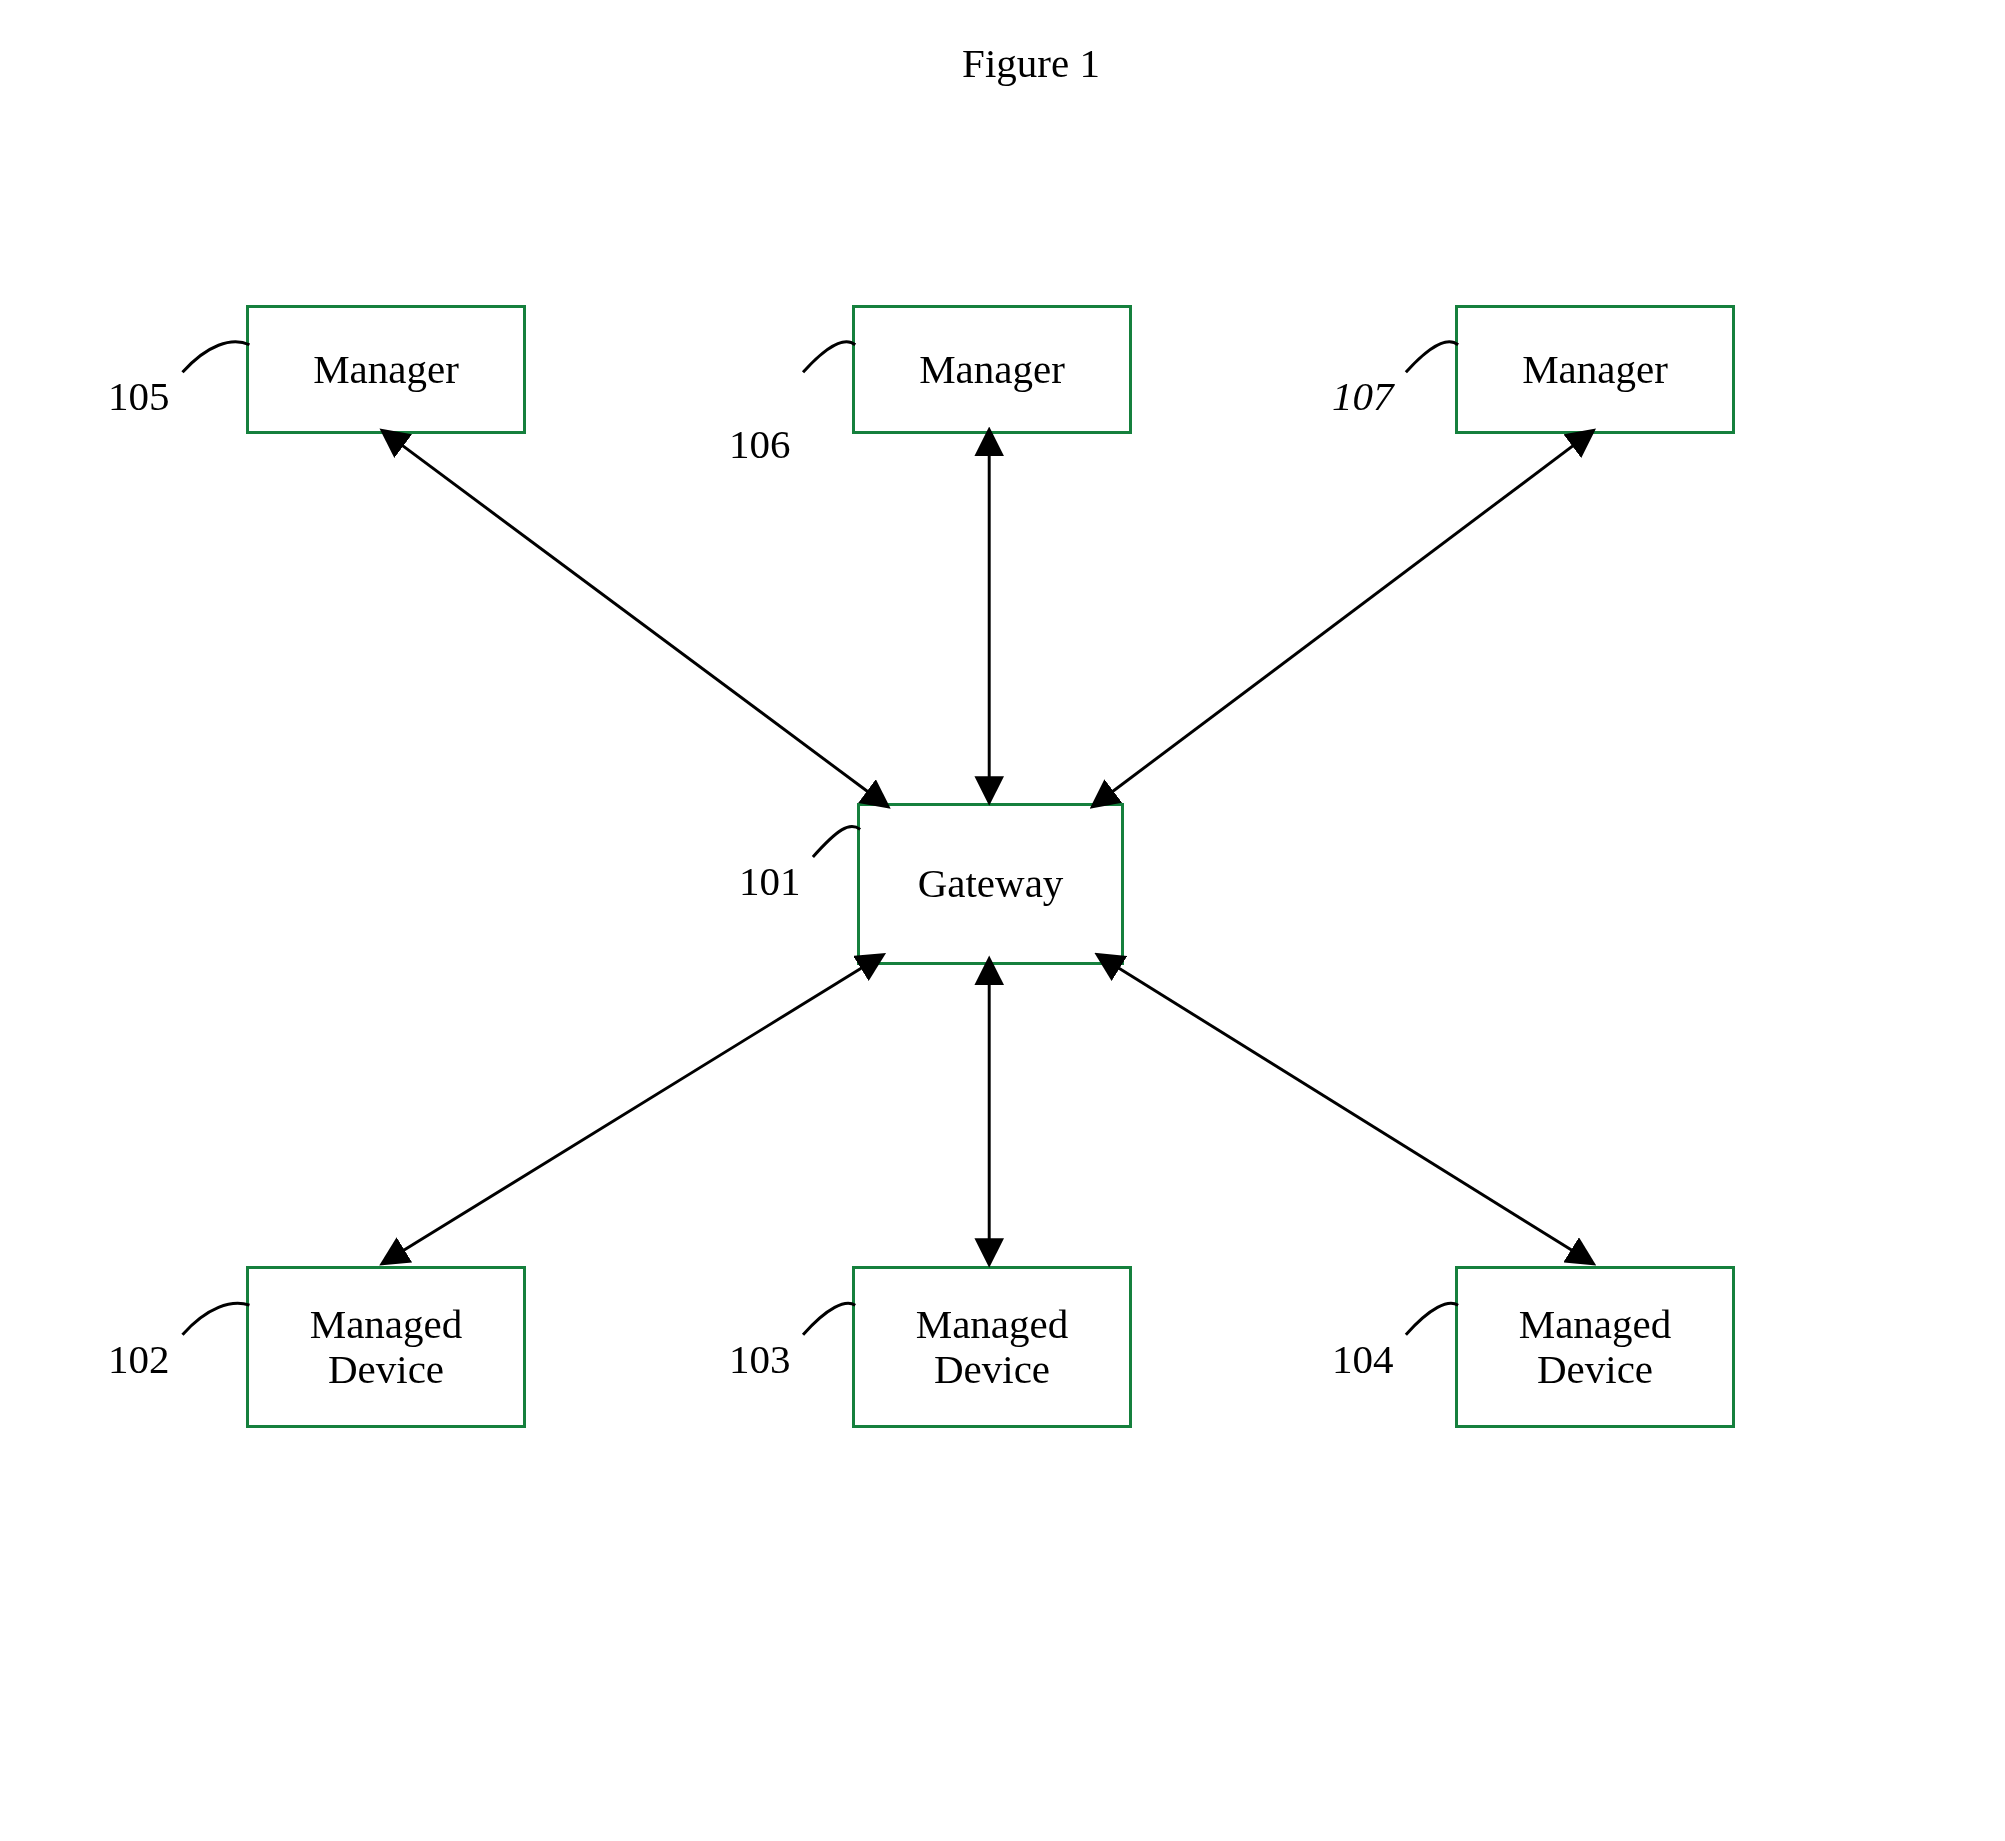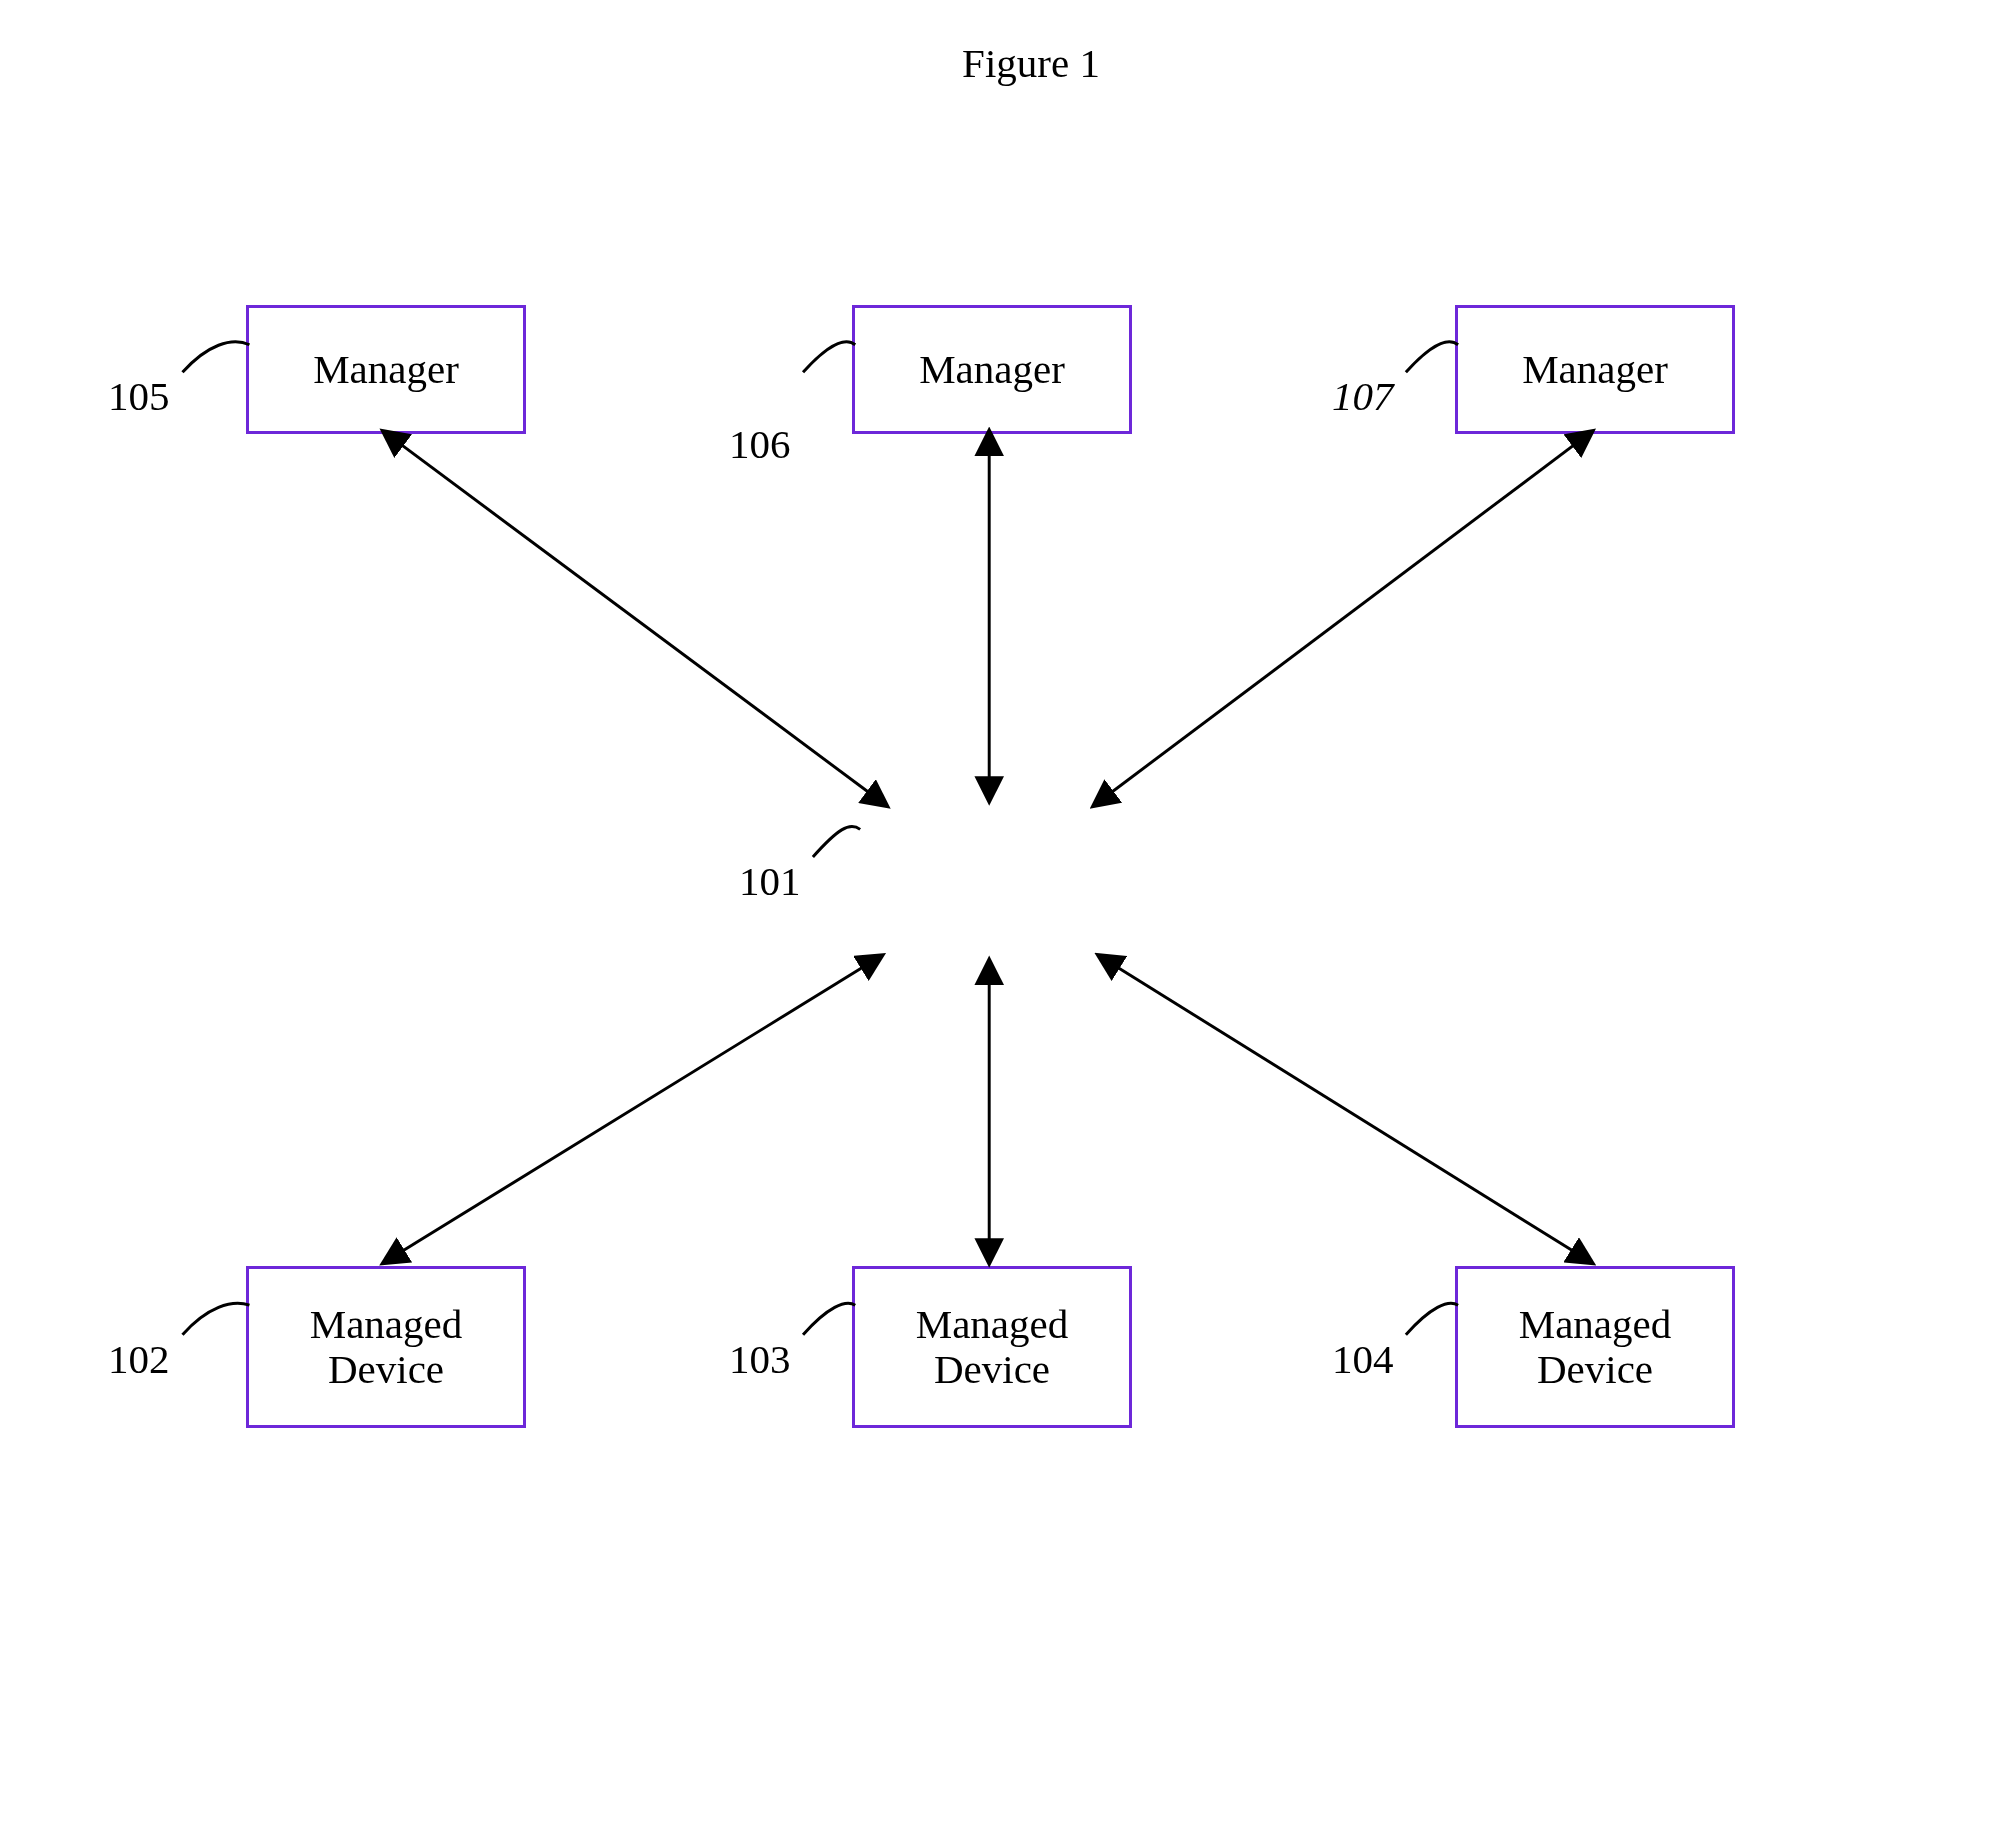--- a/index.html
+++ b/index.html
@@ -16,21 +16,21 @@
     .figure-title {
       position: absolute;
       top: 39px;
       left: 50%;
       transform: translateX(-50%);
       font-size: 41px;
       margin-left: 28px;
     }
     .box {
       position: absolute;
-      border: 3px solid #6d28d9;
+      border: 3px solid #15803d;
       background: #fff;
       display: flex;
       align-items: center;
       justify-content: center;
       text-align: center;
       font-size: 41px;
       line-height: 1.1;
     }
     .ref {
       position: absolute;
@@ -58,20 +58,23 @@
     <span>Manager</span>
   </div>
   <div class="box" style="left:1455px; top:305px; width:274px; height:123px;">
     <span>Manager</span>
   </div>
 
   <div class="ref" style="left:108px; top:372px;">105</div>
   <div class="ref" style="left:729px; top:372px;margin-top:48px;">106</div>
   <div class="ref" style="left:1332px; top:372px;font-style:italic;">107</div>
 
+  <div class="box" style="left:857px; top:803px; width:261px; height:156px;">
+    <span>Gateway</span>
+  </div>
   <div class="ref" style="left:739px; top:857px;">101</div>
 
   <div class="box" style="left:246px; top:1266px; width:274px; height:156px; white-space:pre-line;">
     <span>Managed
 Device</span>
   </div>
   <div class="box" style="left:852px; top:1266px; width:274px; height:156px; white-space:pre-line;">
     <span>Managed
 Device</span>
   </div>

